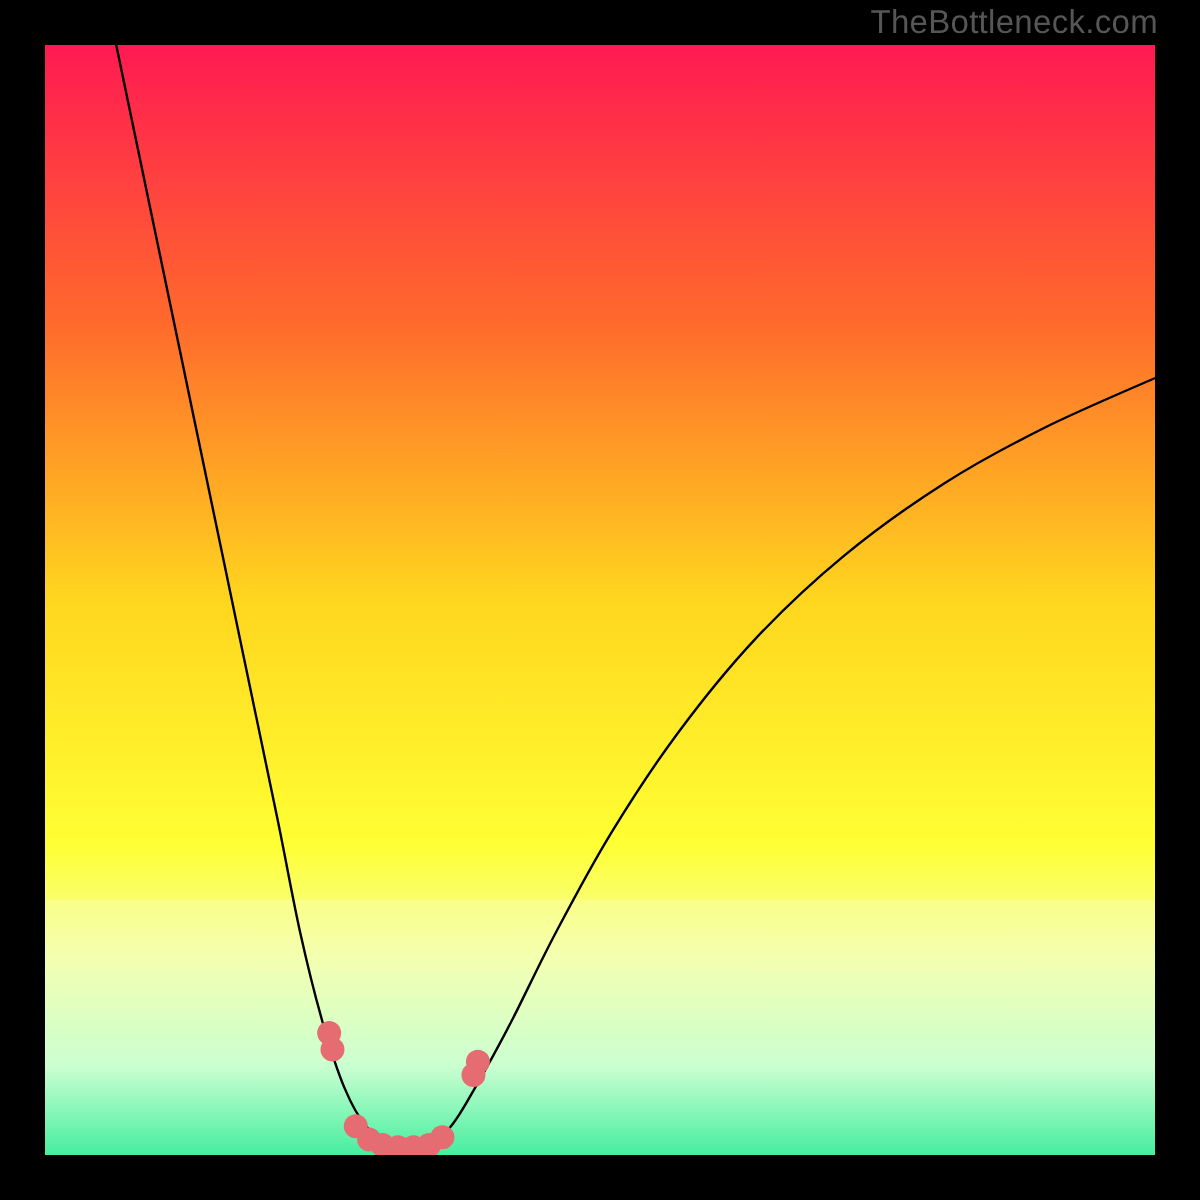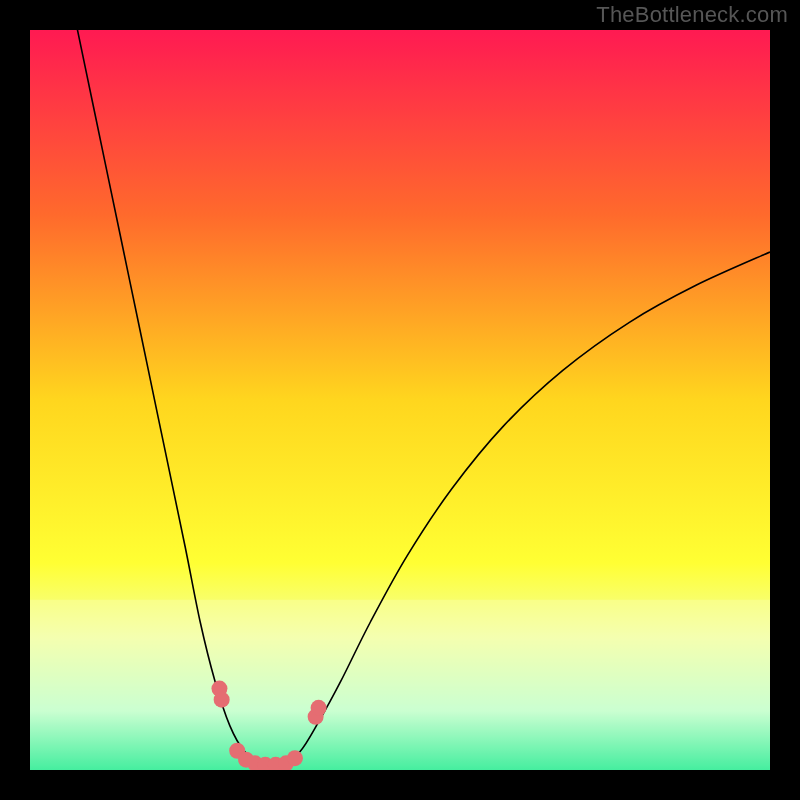--- a/index.html
+++ b/index.html
@@ -6,21 +6,21 @@
   html, body { width: 800px; height: 800px; overflow: hidden; background: #000; }
   .frame {
     position: relative;
     width: 800px;
     height: 800px;
     background: #000;
   }
   .watermark {
     position: absolute;
     top: 2px;
-    right: 12px;
+    right: 28px;
     font-family: Arial, Helvetica, sans-serif;
     font-size: 22px;
     font-weight: 500;
     color: #565656;
     letter-spacing: 0.2px;
   }
   .plot-wrap {
     position: absolute;
     left: 30px;
     top: 30px;

